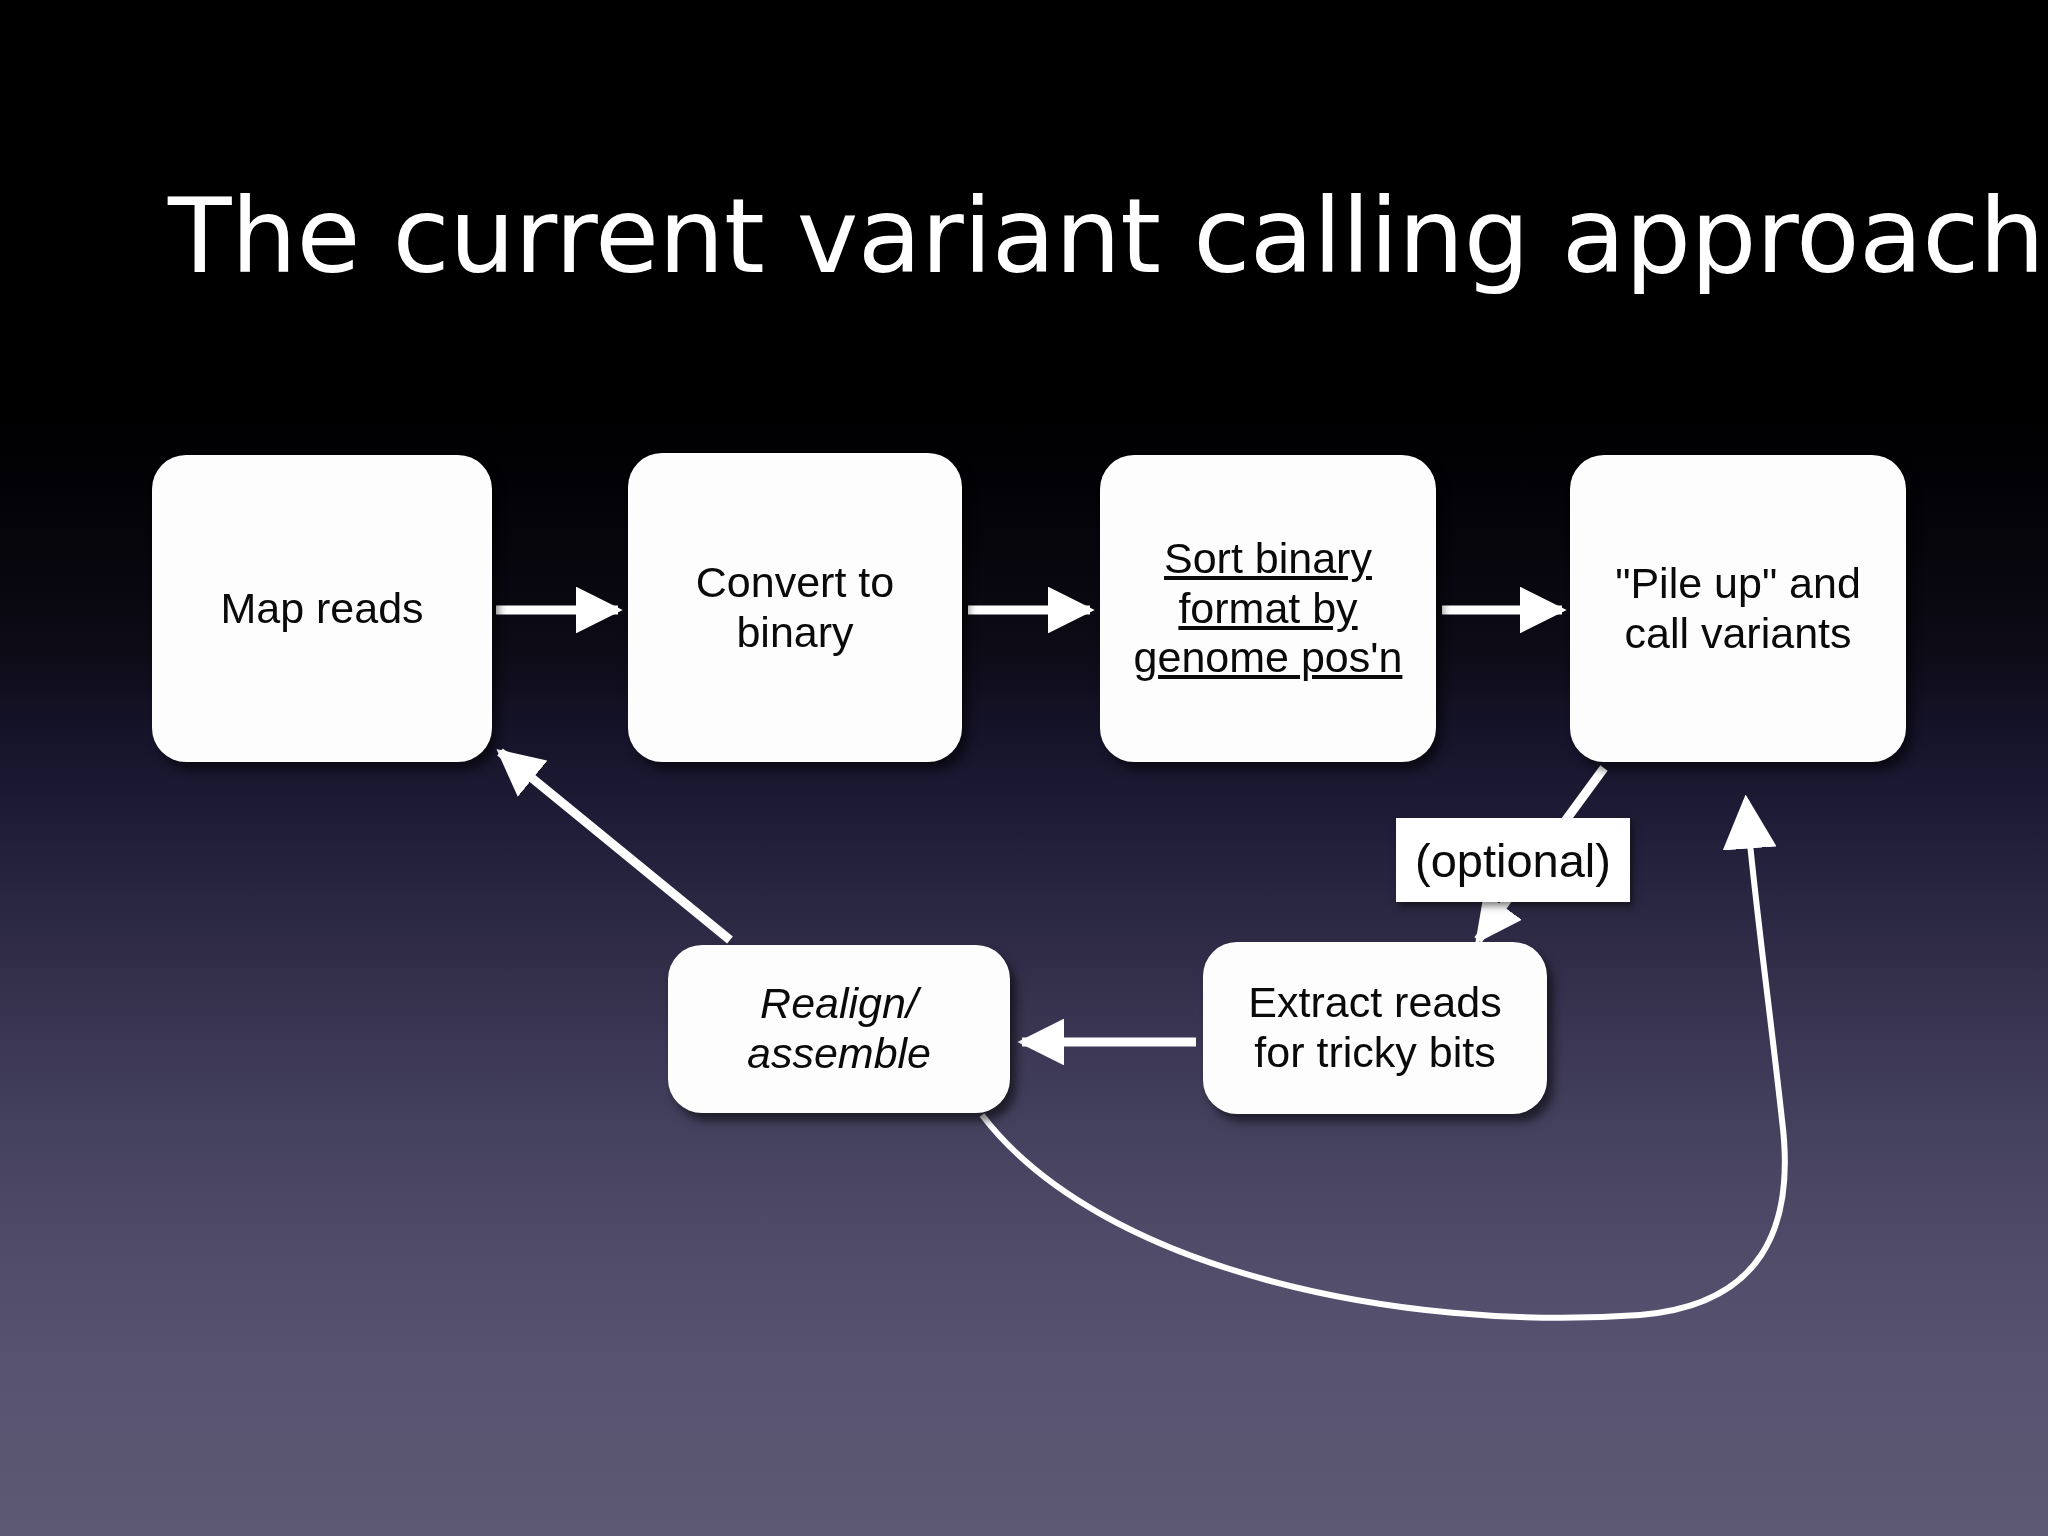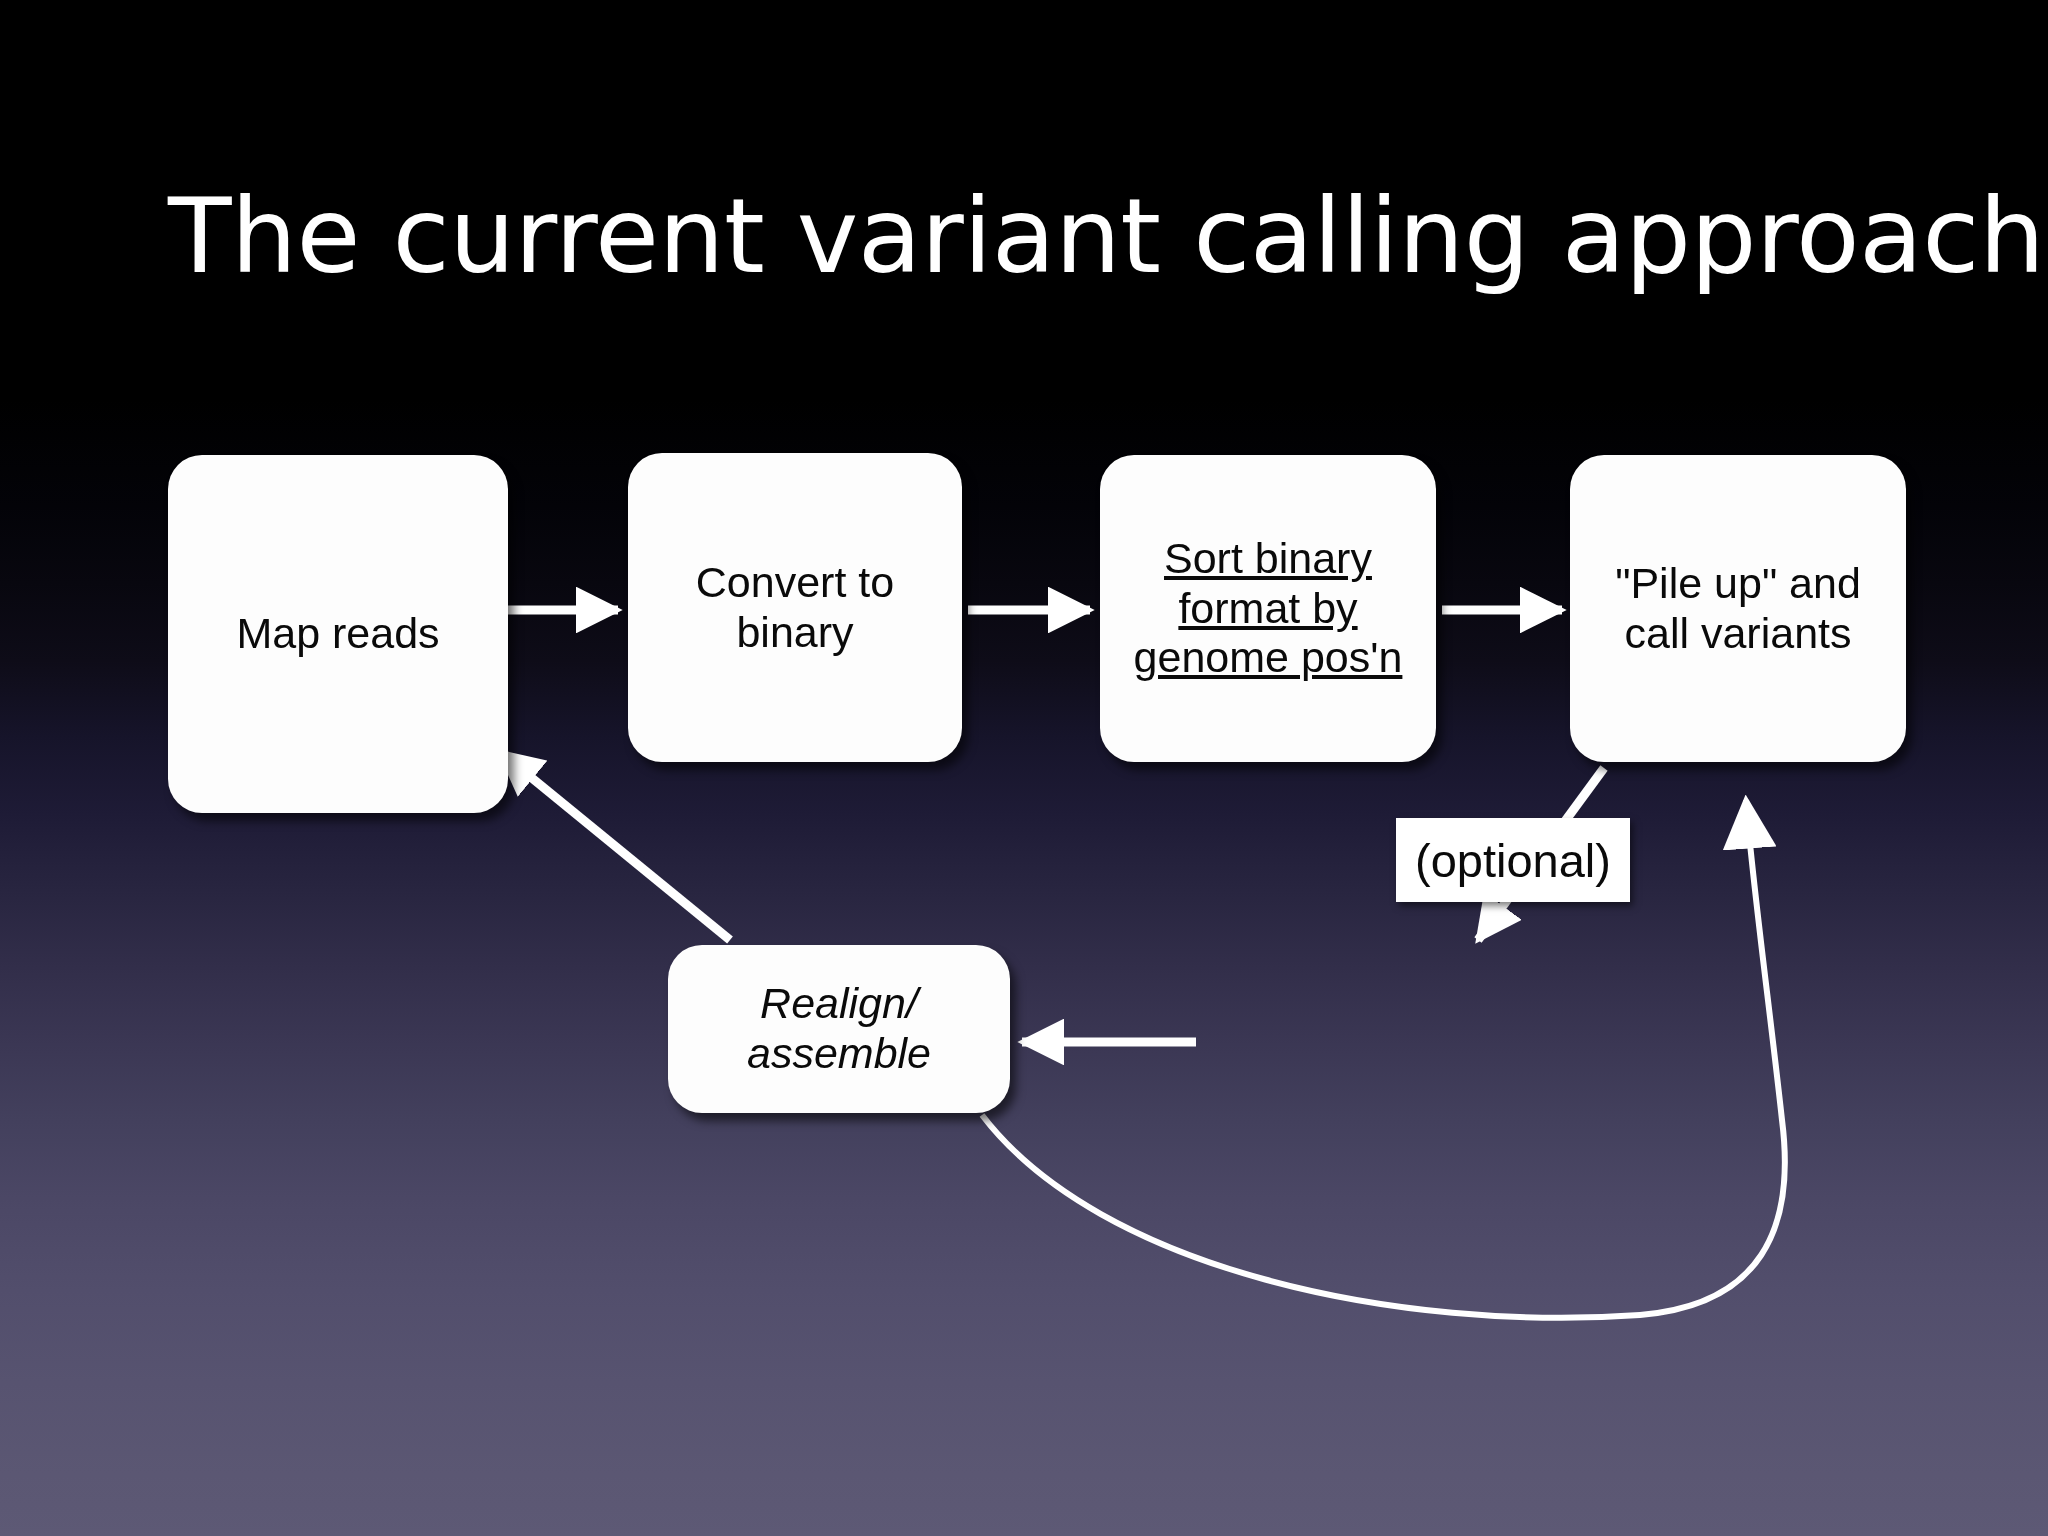--- a/index.html
+++ b/index.html
@@ -70,21 +70,21 @@
     text-align: center;
     color: #0a0a0a;
     font-family: "Liberation Sans", sans-serif;
     font-size: 43px;
     line-height: 1.16;
     padding: 0 12px;
     box-sizing: border-box;
     white-space: pre-line;
   }
 
-  #node-map-reads       { left: 168px;  top: 455px;  width: 340px; height: 358px; }
+  #node-map-reads       { left: 152px;  top: 455px;  width: 340px; height: 307px; }
   #node-convert-binary  { left: 628px;  top: 453px;  width: 334px; height: 309px; align-items: center; }
   #node-sort-binary     { left: 1100px; top: 455px;  width: 336px; height: 307px; text-decoration: underline; }
   #node-pile-up         { left: 1570px; top: 455px;  width: 336px; height: 307px; }
   #node-realign         { left: 668px;  top: 945px;  width: 342px; height: 168px; font-style: italic; }
   #node-extract-reads   { left: 1203px; top: 942px;  width: 344px; height: 172px; }
 
   
   #label-optional {
     position: absolute;
     left: 1396px;
@@ -153,18 +153,22 @@
   <div class="node" id="node-pile-up">
     <span>"Pile up" and
 call variants</span>
   </div>
 
   <div class="node" id="node-realign">
     <span>Realign/
 assemble</span>
   </div>
 
+  <div class="node" id="node-extract-reads">
+    <span>Extract reads
+for tricky bits</span>
+  </div>
 
   <div id="label-optional">
     <span>(optional)</span>
   </div>
 
 </div>
 
 </body></html>

